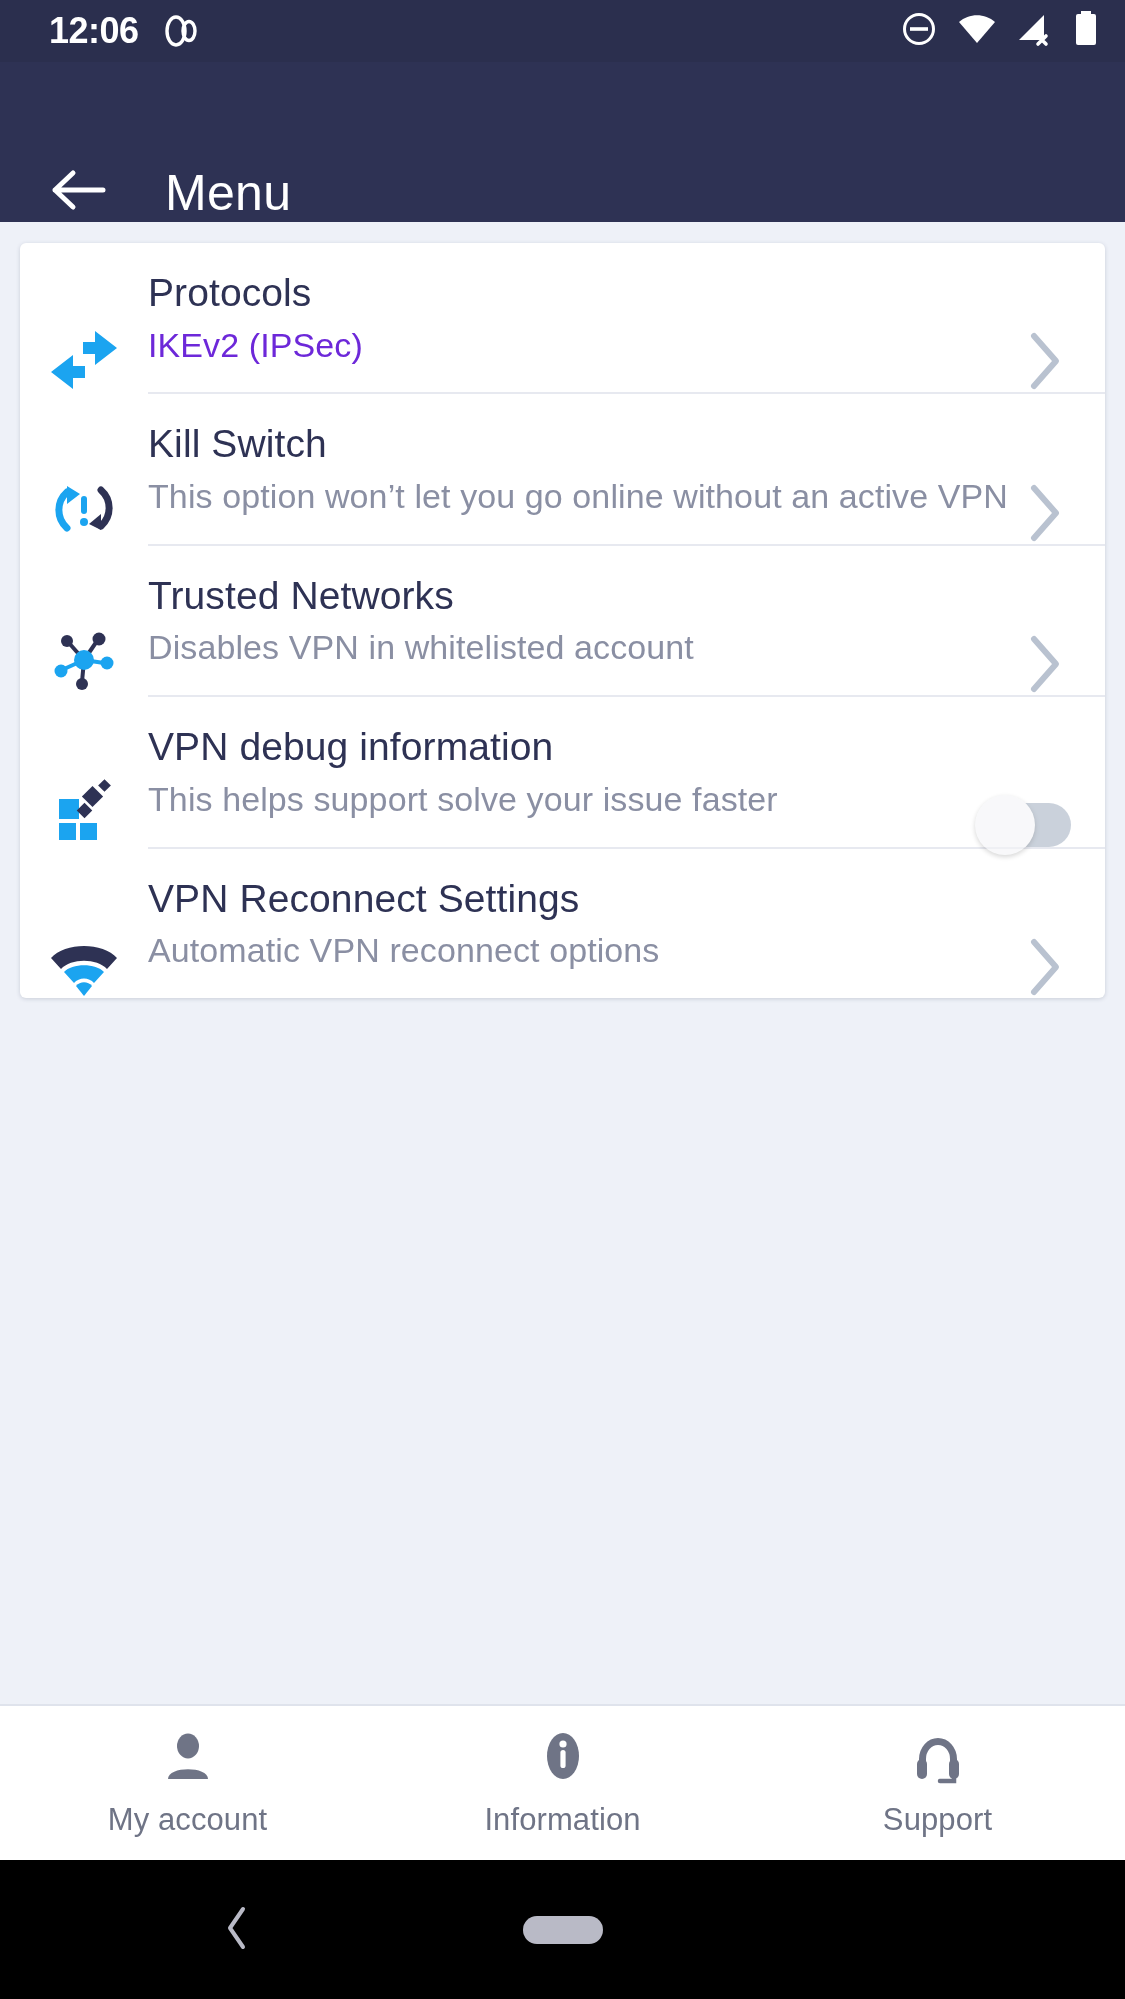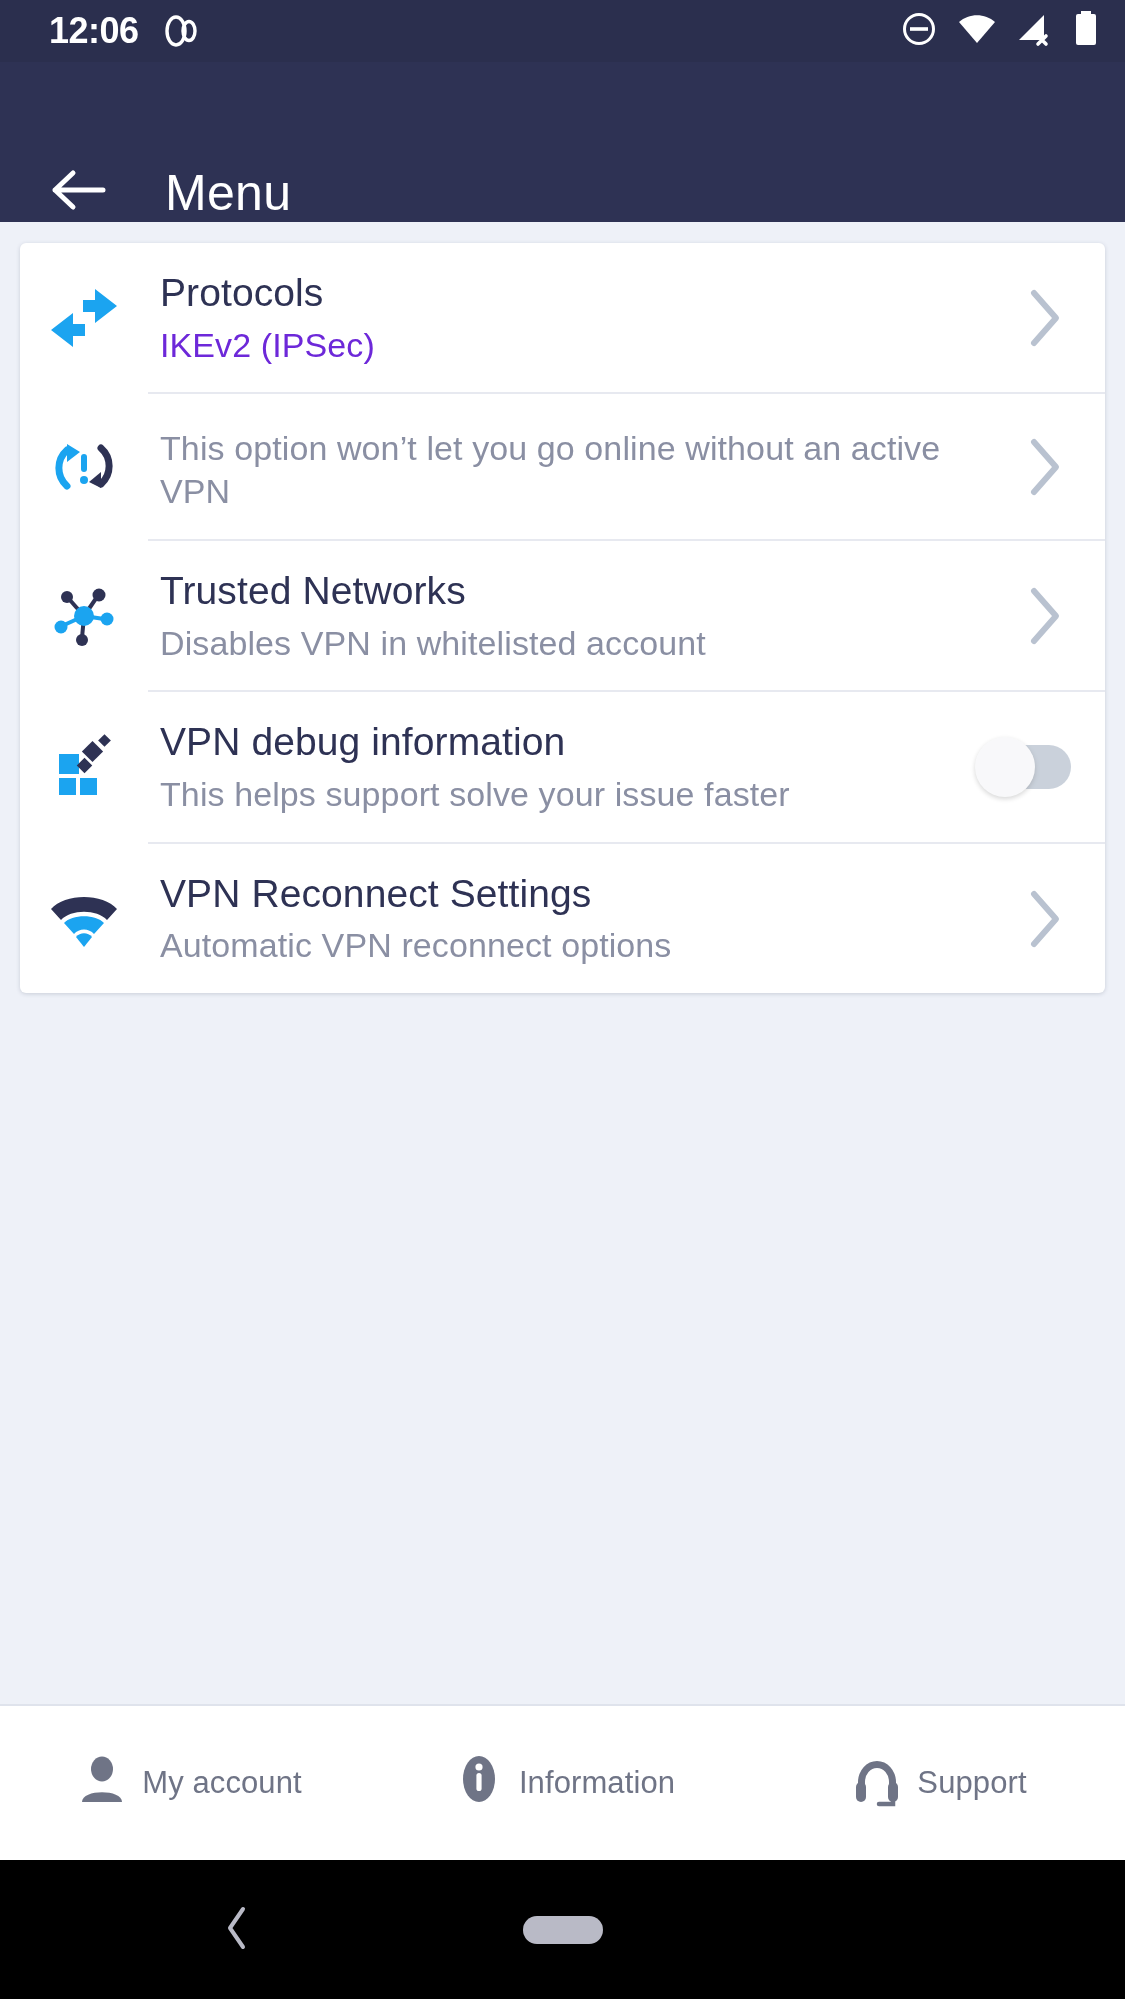--- a/index.html
+++ b/index.html
@@ -33,22 +33,22 @@
   }
 
   
   .content { position:relative; height:1482px; background:#eef1f8; padding:21px 20px 0 20px; }
   .card {
     background:#fff; border-radius:6px;
     box-shadow:0 1px 4px rgba(40,50,80,0.18);
     overflow:hidden;
   }
   .row {
-    display:flex; align-items:center; position:relative;
-    padding:0 26px 0 0; min-height:140px; cursor:pointer;gap:12px;
+    display:flex; align-items:flex-end; position:relative;
+    padding:0 26px 0 0; min-height:140px; cursor:pointer;
   }
   .row-icon {
     width:128px; min-width:128px; display:flex; align-items:center; justify-content:center;
   }
   .row-text { flex:1; padding:26px 0; }
   .row-title {
     font-size:39px; color:#2e3254; font-weight:400; line-height:1.22;
     letter-spacing:0.1px;
   }
   .row-sub {
@@ -70,21 +70,21 @@
     position:absolute; top:-8px; left:-12px; width:60px; height:60px; border-radius:50%;
     background:#f4f5f7; box-shadow:0 2px 5px rgba(0,0,0,0.26);
   }
 
   
   .bottomnav {
     position:absolute; left:0; bottom:139px; width:1125px; height:156px;
     background:#fff; border-top:2px solid #dfe3ec;
     display:flex; align-items:center;
   }
-  .navitem { flex:1; display:flex; flex-direction:row; align-items:center; justify-content:center;
+  .navitem { flex:1; display:flex; flex-direction:column; align-items:center; justify-content:center;
              gap:11px; cursor:pointer; }
   .navlabel { font-size:31px; color:#6f7486; letter-spacing:0.1px; }
   .navitem.active .navlabel { color:#1ba4f0; font-weight:700; }
 
   
   .androidnav {
     position:absolute; left:0; bottom:0; width:1125px; height:139px;
     background:#000; display:flex; align-items:center;
   }
   .and-back { position:absolute; left:222px; top:50%; transform:translateY(-50%); cursor:pointer; }
@@ -172,20 +172,21 @@
           <svg width="70" height="70" viewBox="0 0 70 70">
             <path d="M52 16 A24 24 0 0 1 52 52" fill="none" stroke="#2e3254" stroke-width="7" stroke-linecap="round"></path>
             <path d="M52 40 L52 56 L40 50 Z" fill="#2e3254"></path>
             <path d="M18 54 A24 24 0 0 1 18 18" fill="none" stroke="#1ba4f0" stroke-width="7" stroke-linecap="round"></path>
             <path d="M18 30 L18 12 L31 20 Z" fill="#1ba4f0"></path>
             <rect x="32" y="22" width="6" height="18" rx="3" fill="#1ba4f0"></rect>
             <circle cx="35" cy="48" r="4" fill="#1ba4f0"></circle>
           </svg>
         </span>
         <span class="row-text">
+          <div class="row-title">Kill Switch</div>
           <div class="row-sub">This option won’t let you go online without an active VPN</div>
         </span>
         <span class="row-chevron">
           <svg width="40" height="62" viewBox="0 0 40 62">
             <path d="M10 6 L32 31 L10 56" fill="none" stroke="#b9c2d0" stroke-width="6" stroke-linecap="round" stroke-linejoin="round"></path>
           </svg>
         </span>
       </div>
       <div class="divider"></div>
 

